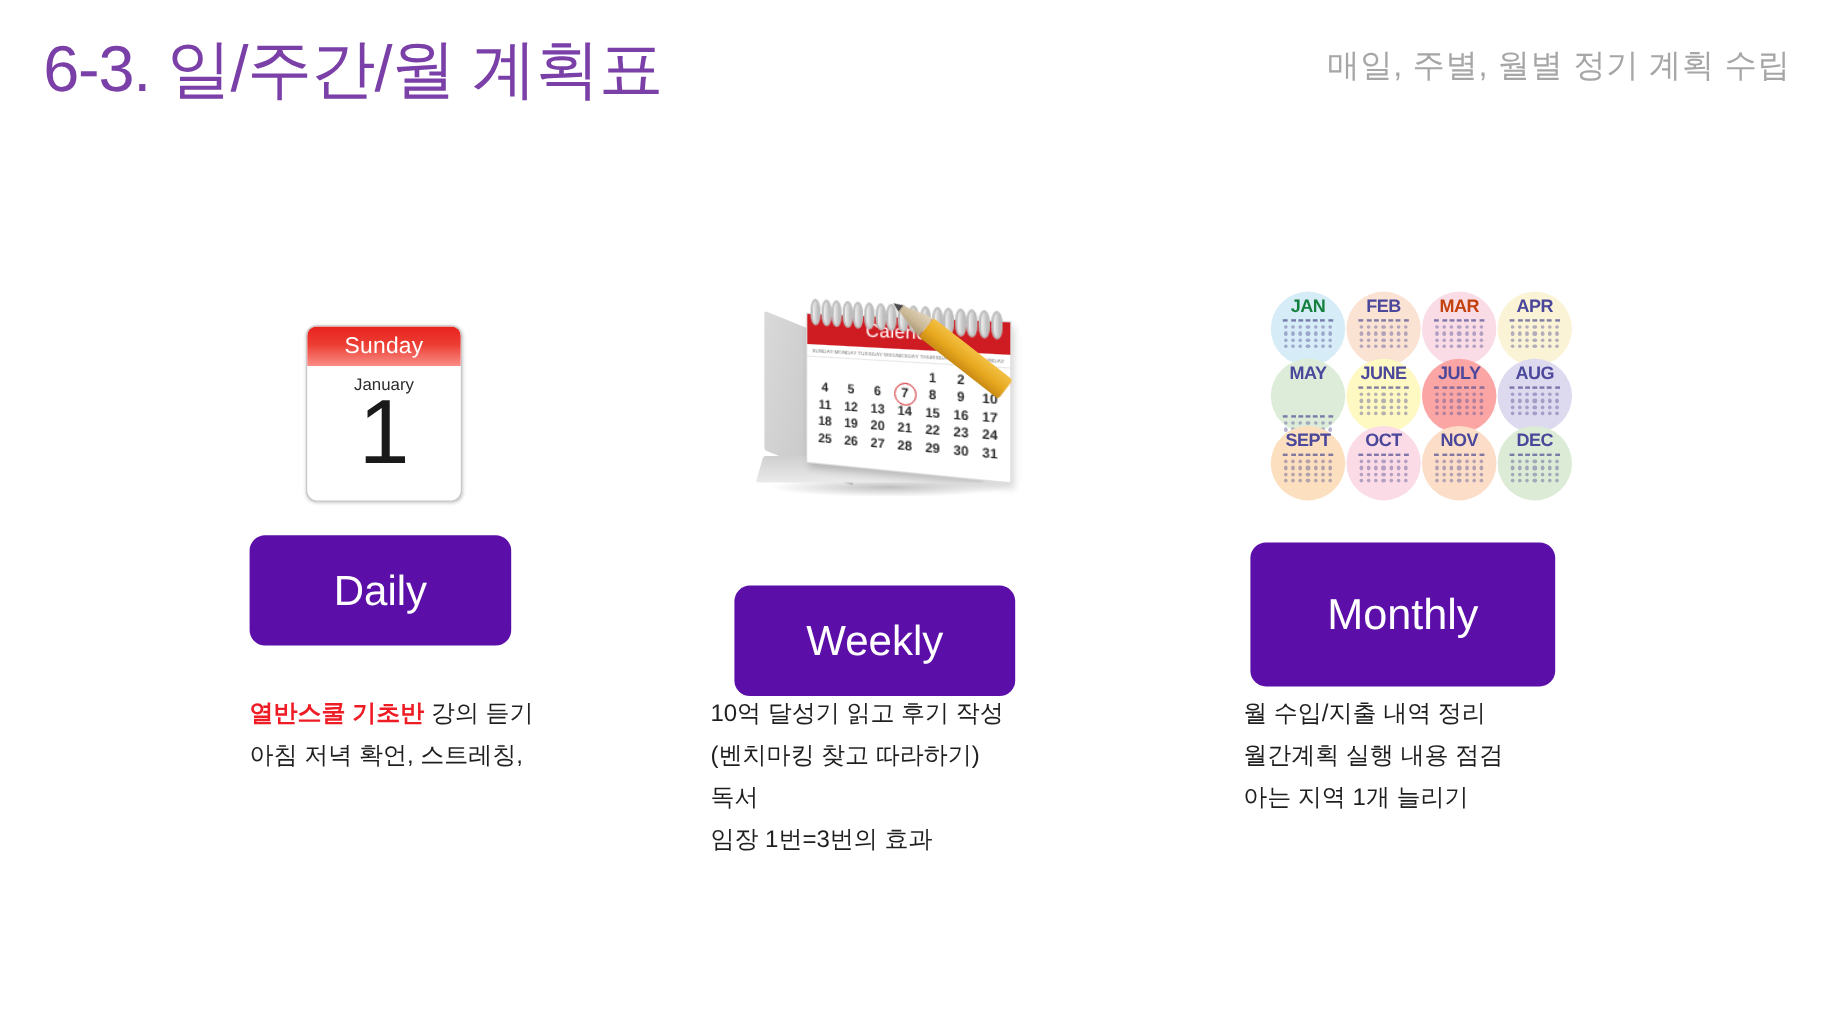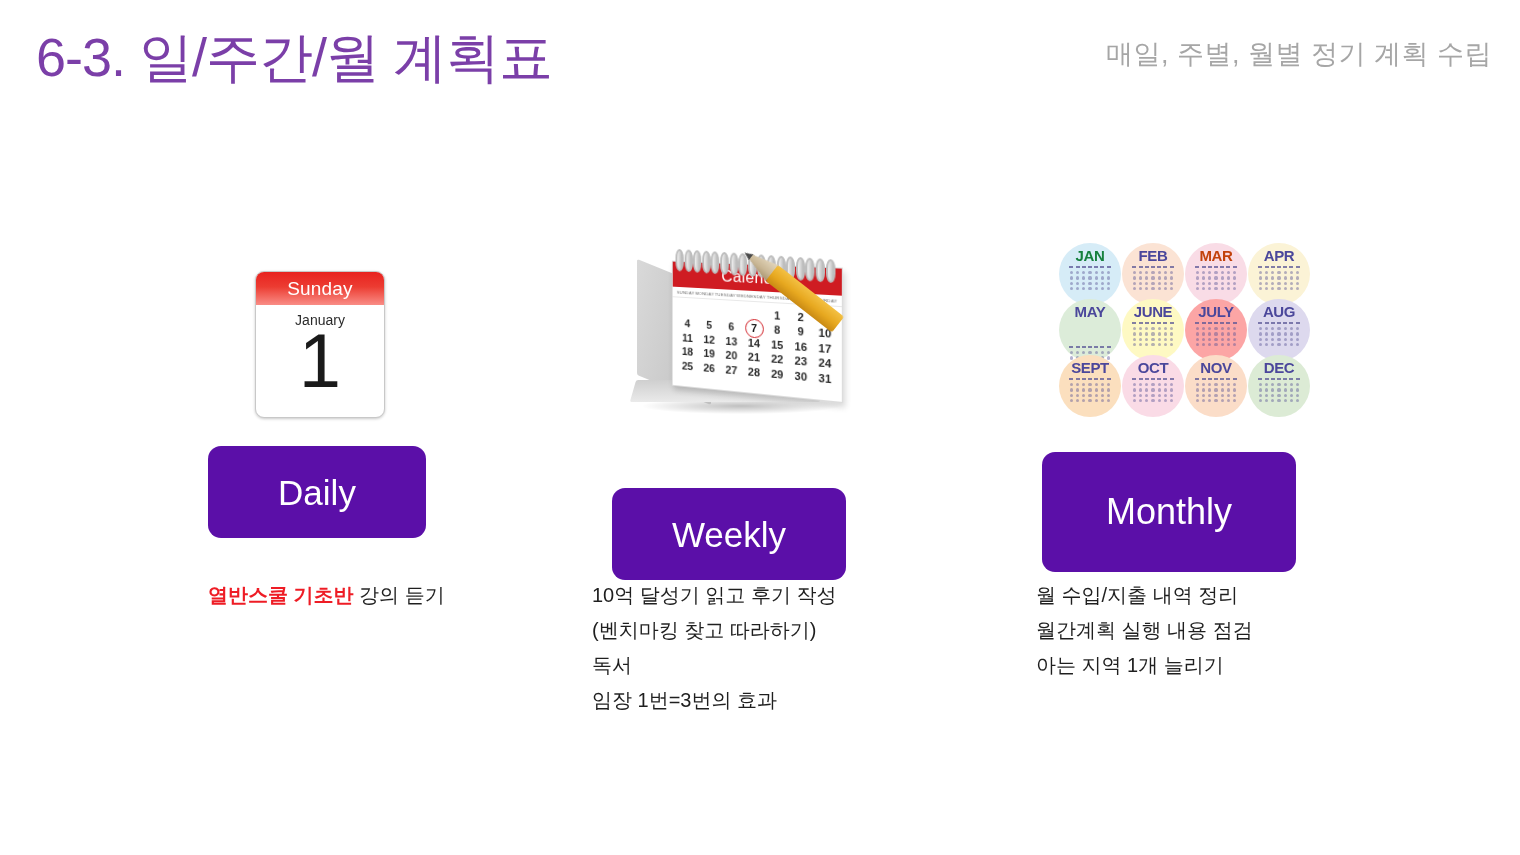--- a/index.html
+++ b/index.html
@@ -907,20 +907,21 @@
       </div>
   </div>
 </div>
 
 <button class="pill" id="btn-daily">Daily</button>
 <button class="pill" id="btn-weekly">Weekly</button>
 <button class="pill" id="btn-monthly">Monthly</button>
 
 <div class="body-text" id="txt-daily">
     <div><span class="hl">열반스쿨 기초반</span><span> 강의 듣기</span></div>
+    <div><span>아침 저녁 확언, 스트레칭,</span></div>
   </div>
 <div class="body-text" id="txt-weekly">
     <div><span>10억 달성기 읽고 후기 작성</span></div>
     <div><span>(벤치마킹 찾고 따라하기)</span></div>
     <div><span>독서</span></div>
     <div><span>임장 1번=3번의 효과</span></div>
   </div>
 <div class="body-text" id="txt-monthly">
     <div><span>월 수입/지출 내역 정리</span></div>
     <div><span>월간계획 실행 내용 점검</span></div>

